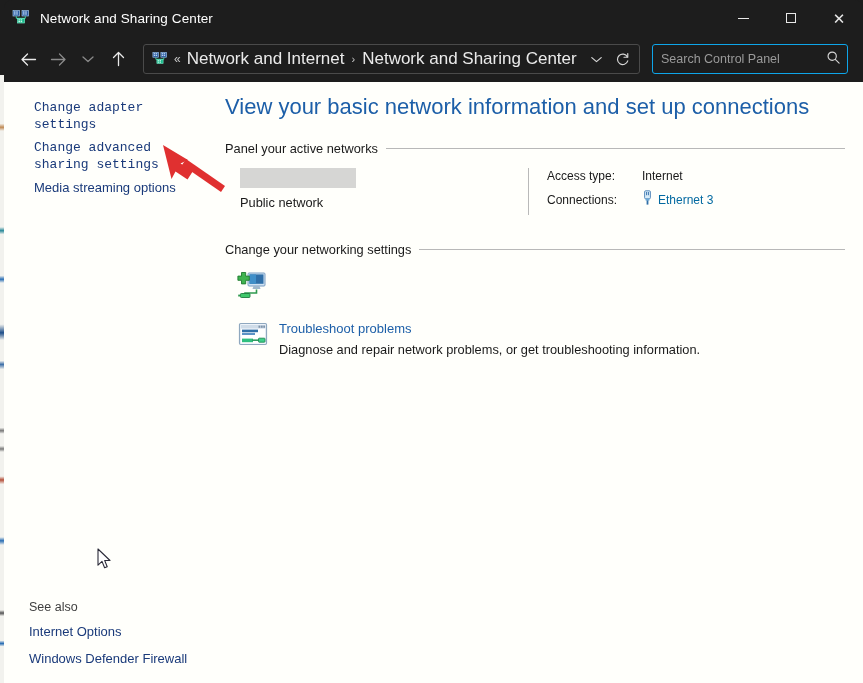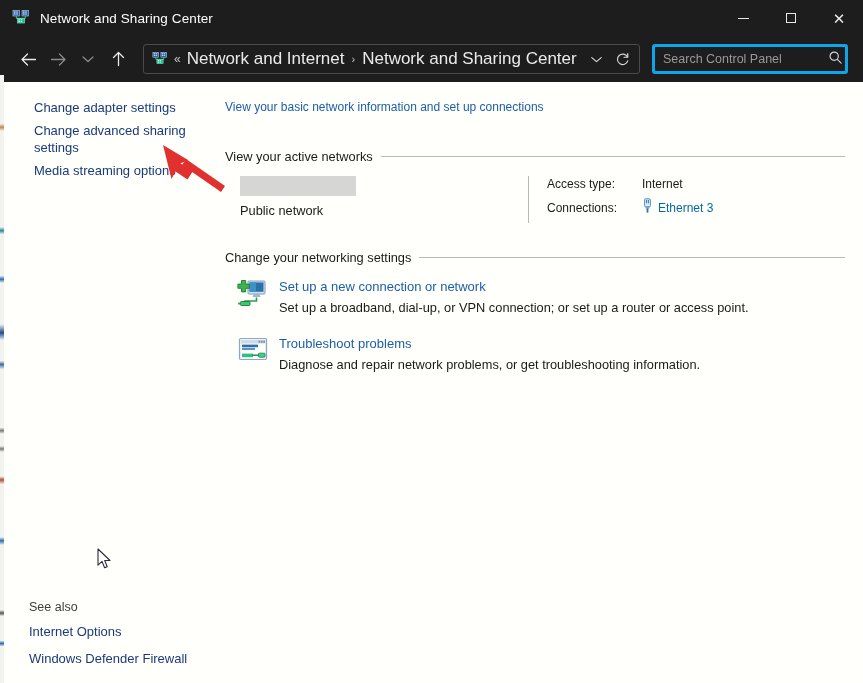--- a/index.html
+++ b/index.html
@@ -140,21 +140,21 @@
     align-items: center;
     justify-content: center;
     color: #d8d8d8;
     font-size: 12px;
     flex: none;
   }
 
   .search-box {
     margin-left: 12px;
     width: 196px; height: 30px;
-    border: 3px solid #0ea5e9;
+    border: 1px solid #0ea5e9;
     border-radius: 3px;
     background: #1d1d1d;
     display: flex;
     align-items: center;
     padding: 0 8px;
   }
   .search-input {
     flex: 1;
     background: transparent;
     border: none;
@@ -188,21 +188,21 @@
     color: #1a3a7a;
     font-size: 13px;
     line-height: 17px;
     padding: 0 10px 0 30px;
     margin-bottom: 0;
     text-decoration: none;
     cursor: pointer;
     width: 200px;
   }
   .side-link.home { margin-bottom: 21px; }
-  .side-link.gap { margin-bottom: 6px; }
+  .side-link.gap { margin-bottom: 6px; font-family: Liberation Mono, monospace; }
 
   .see-also-wrap {
     position: absolute;
     left: 0; bottom: 16px;
     width: 211px;
   }
   .see-also-label {
     color: #404040;
     font-size: 12.5px;
     padding-left: 25px;
@@ -221,23 +221,23 @@
   .see-also-link:last-child { margin-bottom: 0; }
 
   
   .main {
     flex: 1;
     padding: 14px 18px 0 10px;
     position: relative;
   }
   .page-heading {
     color: #1d5fa8;
-    font-size: 12px;
+    font-size: 22px;
     line-height: 22px;
-    margin-bottom: 31px;
+    margin-bottom: 23px;
     white-space: nowrap;
   }
   .section-head {
     display: flex;
     align-items: center;
     margin-bottom: 12px;
   }
   .section-head .sh-text {
     color: #1a1a1a;
     font-size: 12.8px;
@@ -458,21 +458,21 @@
         <a class="see-also-link">Internet Options</a>
         <a class="see-also-link">Windows Defender Firewall</a>
       </div>
     </div>
 
     <div class="main">
 
       <div class="page-heading">View your basic network information and set up connections</div>
 
       <div class="section-head">
-        <span class="sh-text">View your active networks</span>
+        <span class="sh-text">Panel your active networks</span>
         <span class="sh-rule"></span>
       </div>
 
       <div class="active-net">
         <div class="net-left">
           <div class="net-name-redacted"></div>
           <div class="net-type">Public network</div>
         </div>
         <div class="net-divider"></div>
         <div class="net-right">
@@ -509,24 +509,20 @@
             <rect x="11" y="4" width="17" height="13" rx="1" fill="#cfe2f2" stroke="#7a9ec2" stroke-width="1"></rect>
             <rect x="12.5" y="5.4" width="14" height="9.4" fill="#2f6fa8"></rect>
             <rect x="12.5" y="5.4" width="6.5" height="9.4" fill="#3f8fc8"></rect>
             <path d="M16.5 17 H22.5 L23.5 20 H15.5 Z" fill="#9fb8cc"></path>
             <path d="M4.5 3.5 h4.2 v3.6 h3.6 v4.2 h-3.6 v3.6 h-4.2 v-3.6 h-3.6 v-4.2 h3.6 z" fill="#3fb34f" stroke="#1f7a2f" stroke-width="0.9" stroke-linejoin="round"></path>
             <path d="M19.5 20.5 V24 H8 V26" stroke="#2f9a4f" stroke-width="1.6" fill="none"></path>
             <rect x="3.5" y="24.5" width="9.5" height="4" rx="0.8" fill="#3fc86a" stroke="#1f7a3f" stroke-width="0.9"></rect>
             <rect x="1.2" y="25.6" width="2.6" height="1.9" fill="#2f9a4f"></rect>
           </svg>
         </div>
-        <div>
-          <a class="task-link">Set up a new connection or network</a>
-          <div class="task-desc">Set up a broadband, dial-up, or VPN connection; or set up a router or access point.</div>
-        </div>
       </div>
 
       <div class="task-row">
         <div class="task-icon">
           <svg viewBox="0 0 32 32" width="32" height="32">
             <rect x="2.5" y="4.5" width="27" height="21" rx="1.2" fill="#eef4fa" stroke="#8fa8bf" stroke-width="1.2"></rect>
             <rect x="4" y="6" width="24" height="3.4" fill="#cfdce8"></rect>
             <rect x="21.5" y="6.6" width="1.8" height="2.2" fill="#7f95ab"></rect>
             <rect x="23.9" y="6.6" width="1.8" height="2.2" fill="#7f95ab"></rect>
             <rect x="26.3" y="6.6" width="1.8" height="2.2" fill="#7f95ab"></rect>

